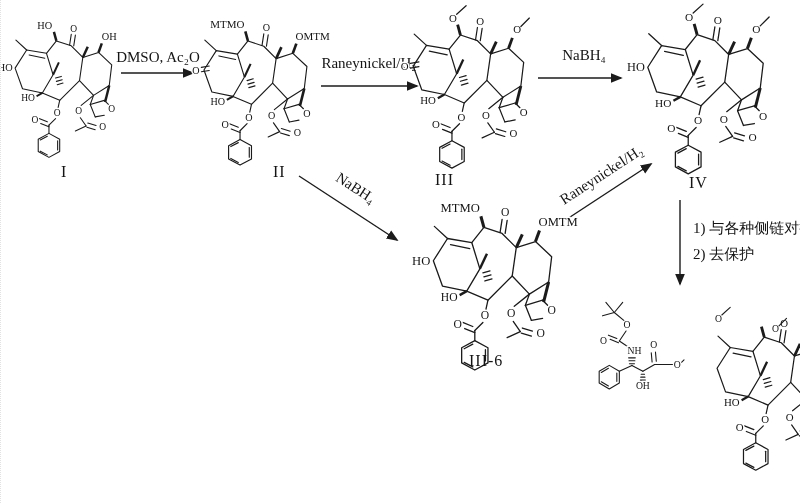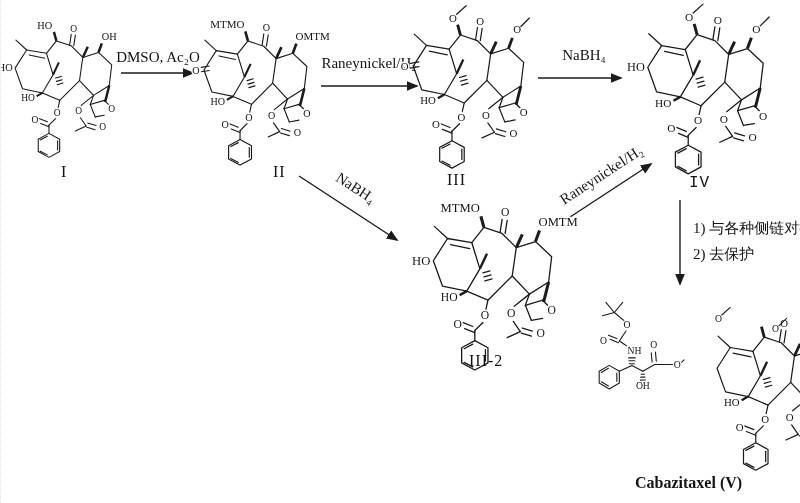--- a/index.html
+++ b/index.html
@@ -133,47 +133,47 @@
         <text class="atom" x="127" y="33" text-anchor="middle">O</text>
         <path class="bond" d="M131,26 L140,17"></path>
       </g>
       <g>
         <path class="bond" d="M14,65 L23,63.5"></path>
           <path class="bond" d="M14,70 L23,68.5"></path>
         <text class="atom" x="12" y="72" text-anchor="end">O</text>
       </g>
     </svg>
   </div>
-  <div class="cmpd-label" style="left:446px;top:171px;">III</div>
+  <div class="cmpd-label" style="left:434px;top:171px;">III</div>
 
   <div class="cmpd" style="left:630px;top:0px;">
     <svg viewBox="0 0 150 178" width="148" height="176">
       <use href="#taxane"></use>
       <g>
         <text class="atom" x="59" y="21" text-anchor="middle">O</text>
         <path class="bond" d="M63,13 L73,4"></path>
       </g>
       <g>
         <text class="atom" x="127" y="33" text-anchor="middle">O</text>
         <path class="bond" d="M131,26 L140,17"></path>
       </g>
       <text class="sub" x="14" y="72" text-anchor="end">HO</text>
     </svg>
   </div>
-  <div class="cmpd-label" style="left:688px;top:174px;font-family:Liberation Mono, monospace;">IV</div>
+  <div class="cmpd-label" style="left:688px;top:174px;">IV</div>
 
   <div class="cmpd" style="left:415px;top:192px;">
     <svg viewBox="0 0 150 178" width="152" height="180">
       <use href="#taxane"></use>
       <text class="sub" x="63" y="20" text-anchor="end">MTMO</text>
       <text class="sub" x="121" y="34">OMTM</text>
       <text class="sub" x="14" y="72" text-anchor="end">HO</text>
     </svg>
   </div>
-  <div class="cmpd-label" style="left:468px;top:352px;">III-2</div>
+  <div class="cmpd-label" style="left:468px;top:352px;">III-6</div>
 
   <div class="cmpd" style="left:588px;top:294px;">
     <svg viewBox="0 0 245 200" width="206" height="168">
       <g>
         <path class="bond" d="M30,22 L20,10"></path>
           <path class="bond" d="M30,22 L40,10"></path>
           <path class="bond" d="M30,22 L16,26"></path>
         <path class="bond" d="M30,22 L42,32"></path>
         <path class="bond" d="M44,44 L36,56"></path>
         <path class="bond" d="M33,53 L23,49"></path>
@@ -209,15 +209,14 @@
           <text class="atom" x="59" y="21" text-anchor="middle">O</text>
           <path class="bond" d="M63,13 L73,4"></path>
         </g>
         <g>
           <text class="atom" x="127" y="33" text-anchor="middle">O</text>
           <path class="bond" d="M131,26 L140,17"></path>
         </g>
       </g>
     </svg>
   </div>
-  <div class="cmpd-label bold" style="left:634px;top:474px;">Cabazitaxel (V)</div>
 
 </div>
 
 </body></html>

